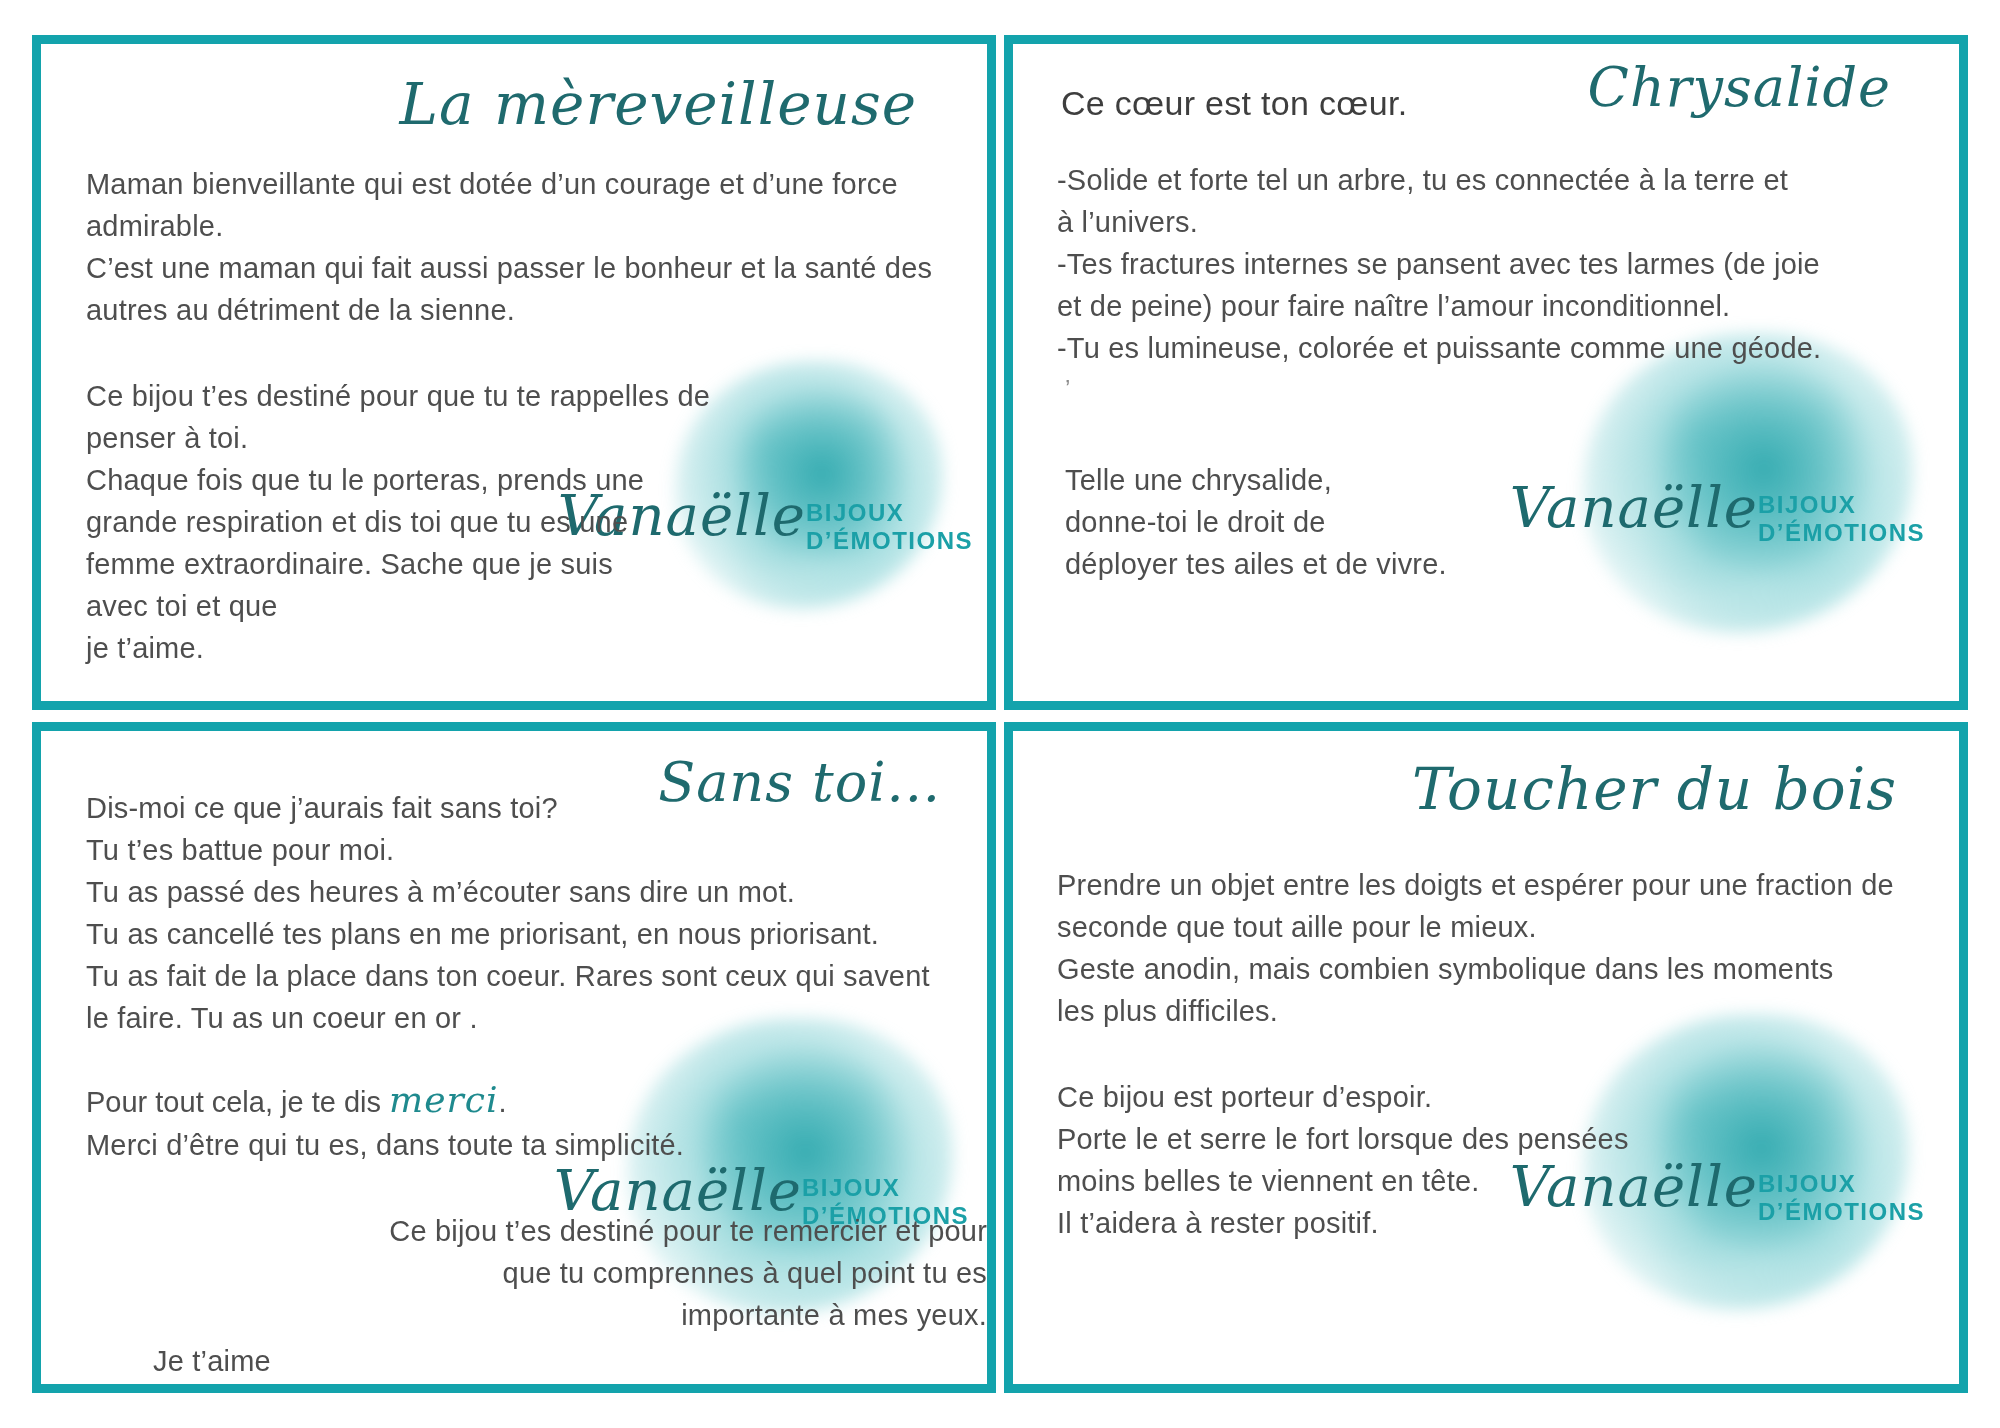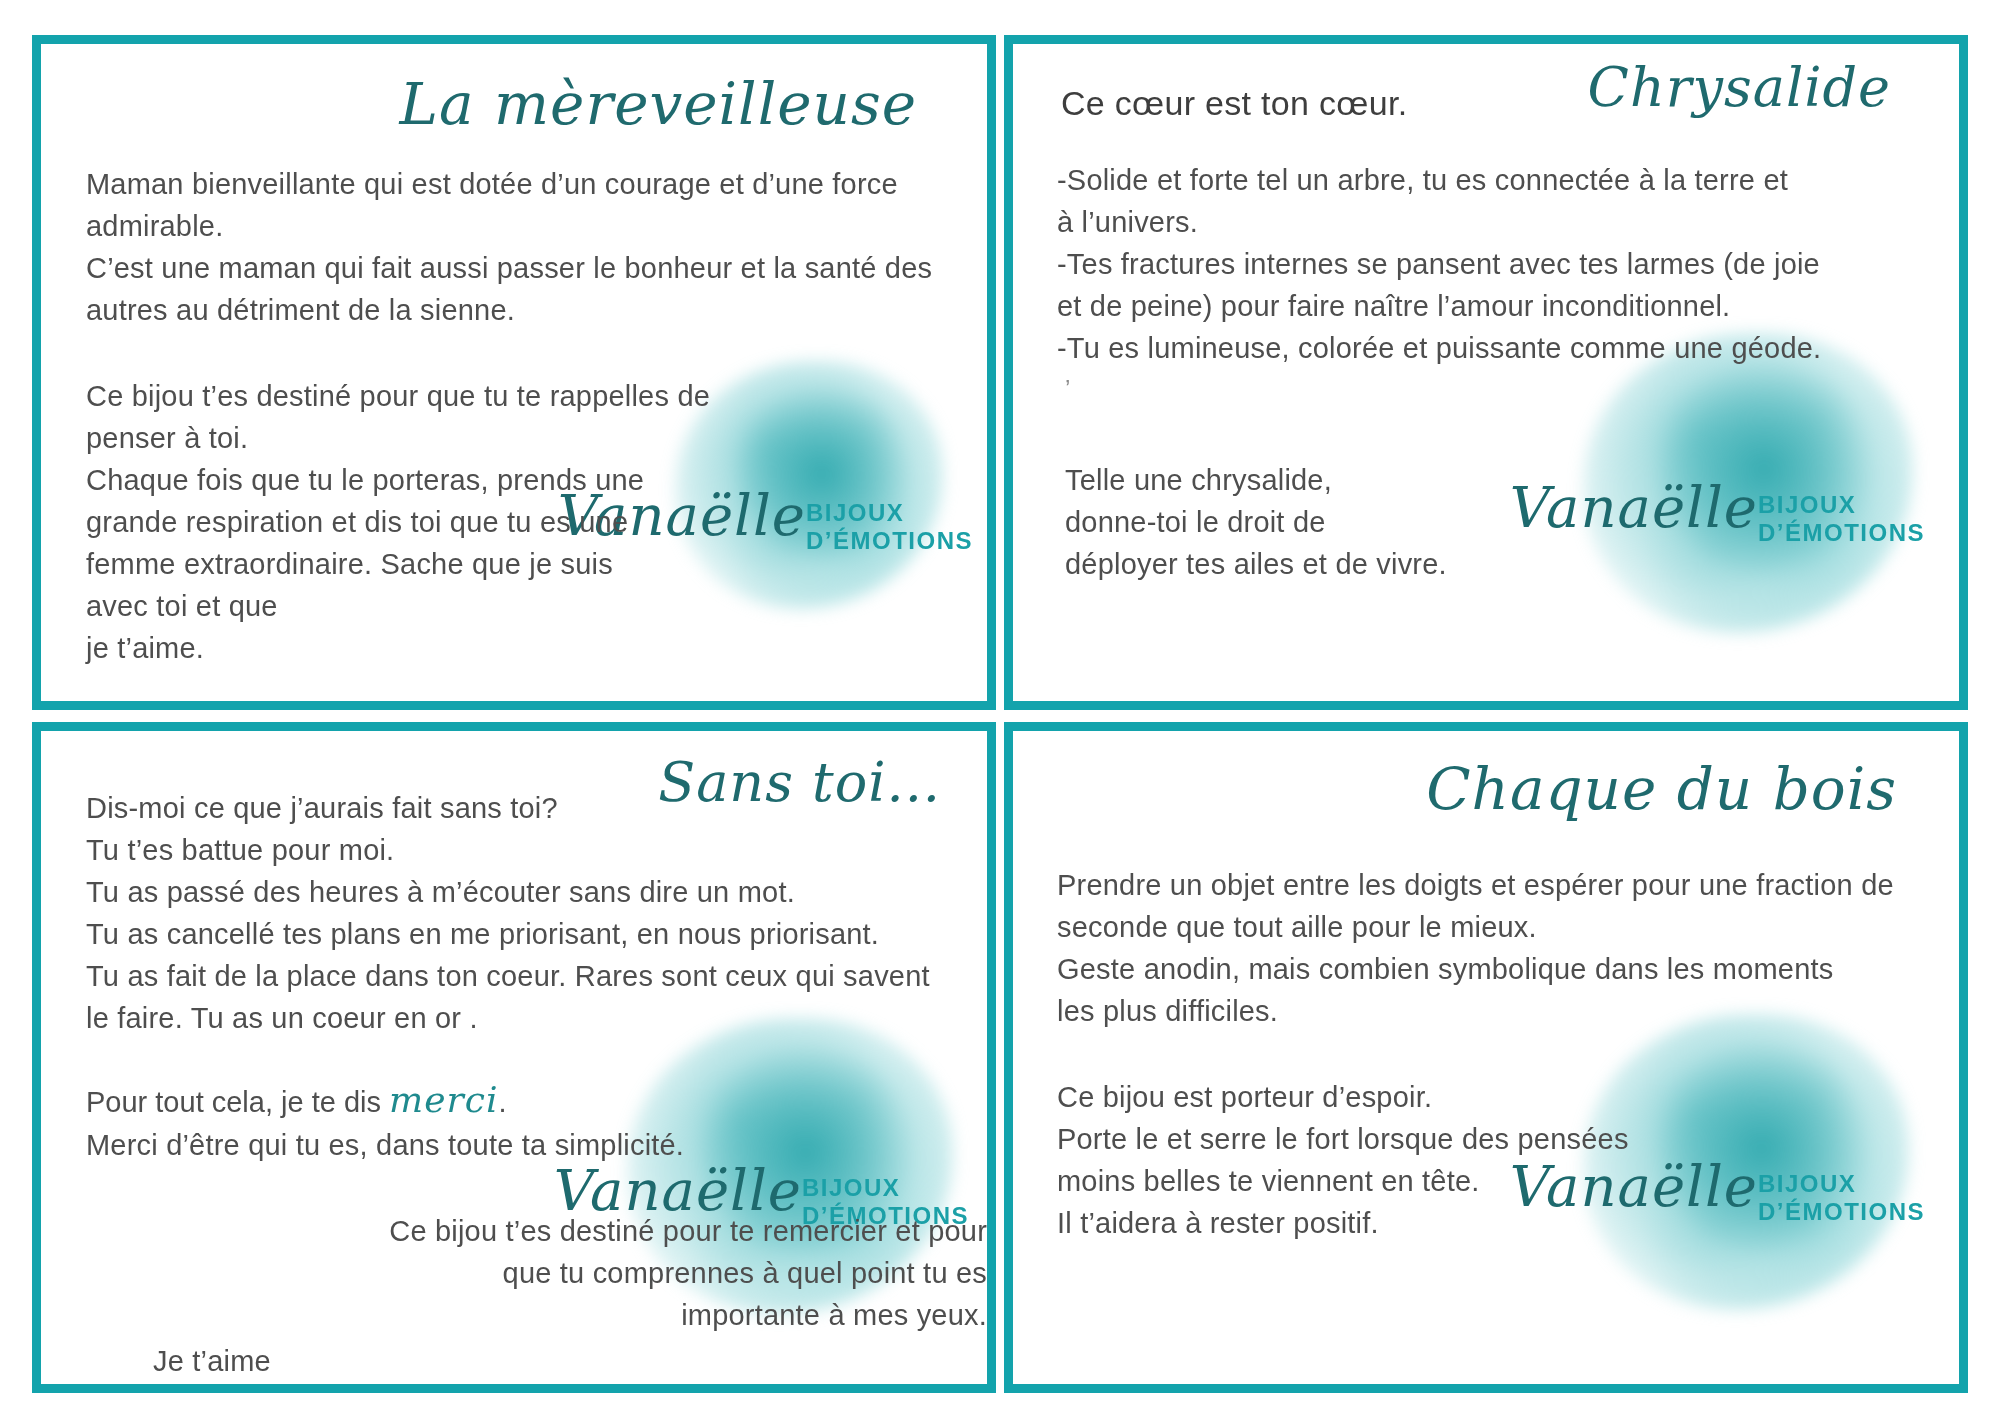--- a/index.html
+++ b/index.html
@@ -199,21 +199,21 @@
           <polyline points="74,46 90,62"></polyline>
           <polyline points="48,54 74,46"></polyline>
         </g>
       </svg>
       <div class="brand-name">Vanaëlle</div>
       <div class="brand-tagline">BIJOUX D’ÉMOTIONS</div>
     </div>
   </div>
 
   <div class="card card4">
-    <div class="title script">Chaque du bois</div>
+    <div class="title script">Toucher du bois</div>
     <div class="para para1">Prendre un objet entre les doigts et espérer pour une fraction de
 seconde que tout aille pour le mieux.
 Geste anodin, mais combien symbolique dans les moments
 les plus difficiles.</div>
     <div class="para para2">Ce bijou est porteur d’espoir.
 Porte le et serre le fort lorsque des pensées
 moins belles te viennent en tête.
 Il t’aidera à rester positif.</div>
     <div class="logo logo--4">
       <span class="splash"></span>

